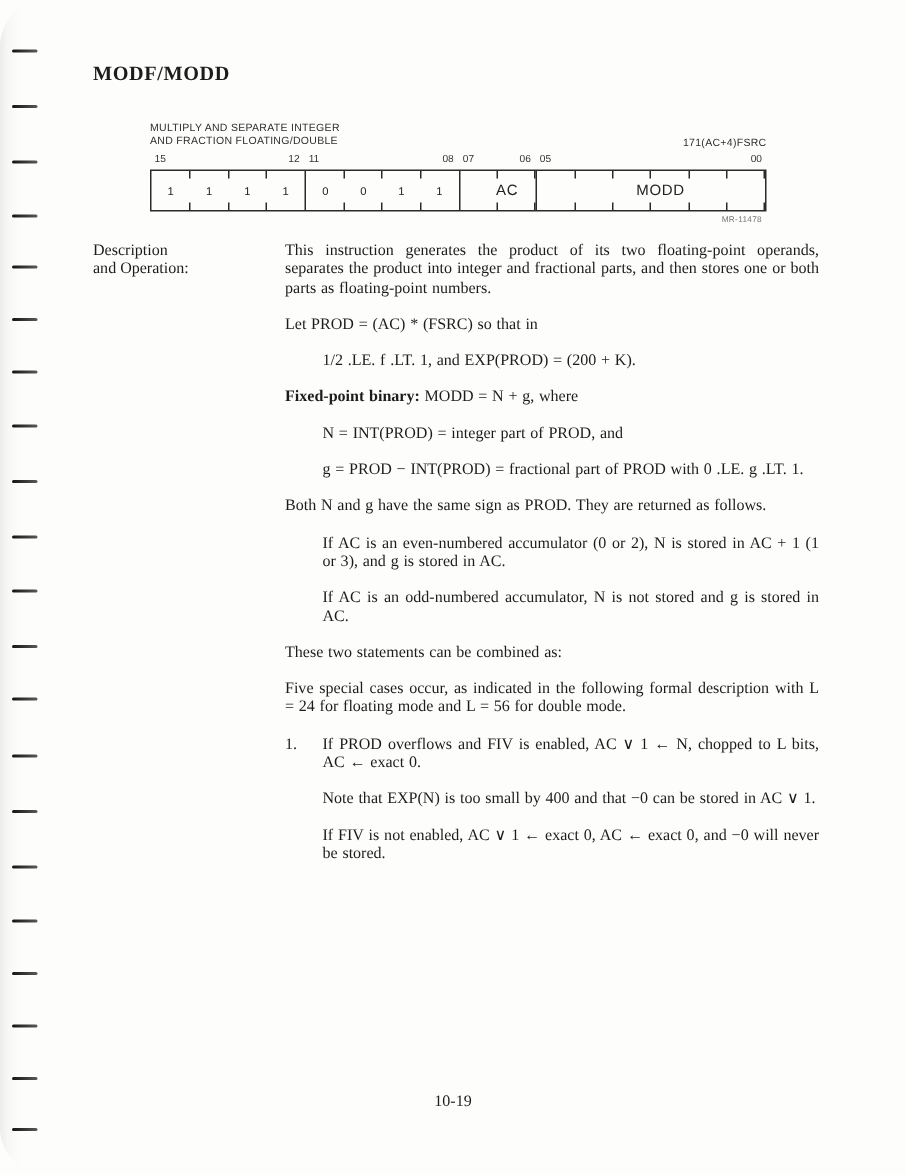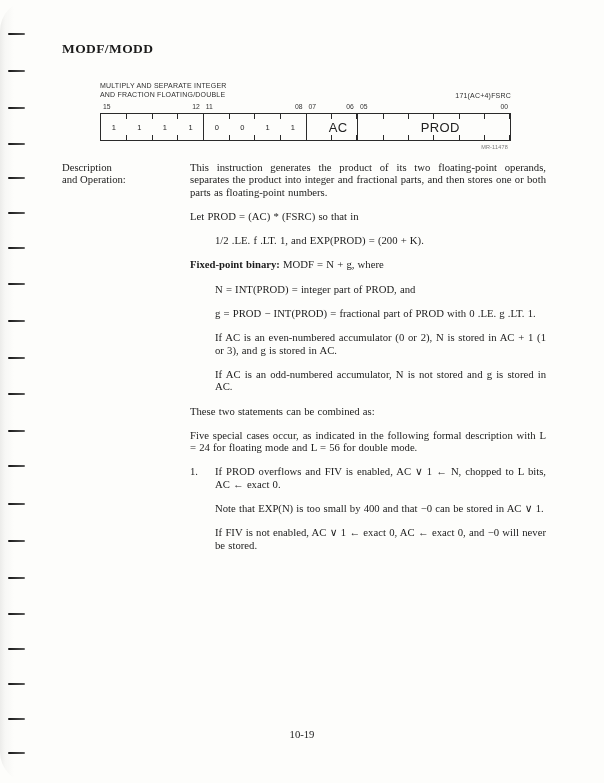--- a/index.html
+++ b/index.html
@@ -56,21 +56,21 @@
   }
   .bitcell:not(:last-child)::before{
     content:"";position:absolute;right:-0.5px;top:0;width:1px;height:5px;background:#2a2a2a;
   }
   .bitcell:not(:last-child)::after{
     content:"";position:absolute;right:-0.5px;bottom:0;width:1px;height:5px;background:#2a2a2a;
   }
   .field-label{
     position:absolute;left:0;right:0;top:0;bottom:0;
     display:flex;align-items:center;justify-content:center;
-    font-size:13px;color:#222;letter-spacing:.4px;pointer-events:none;padding-left:13px;
+    font-size:10px;color:#222;letter-spacing:.4px;pointer-events:none;padding-left:13px;
   }
   .figure-ref{
     text-align:right;font-size:5.5px;color:#777;margin-top:3px;padding-right:3px;
     letter-spacing:.2px;
   }
   
   .content{
     position:absolute;left:62px;top:161px;width:484px;
     font-size:10.7px;line-height:12.3px;
   }
@@ -167,42 +167,43 @@
         <div class="bitcell"></div>
         <span class="field-label">AC</span>
       </div>
       <div class="field f3">
         <div class="bitcell"></div>
         <div class="bitcell"></div>
         <div class="bitcell"></div>
         <div class="bitcell"></div>
         <div class="bitcell"></div>
         <div class="bitcell"></div>
-        <span class="field-label">PROD</span>
+        <span class="field-label">MODD</span>
       </div>
     </div>
 
     <div class="figure-ref">MR-11478</div>
   </div>
 
   <div class="content">
 
 
     <div class="row">
       <div class="row-label">
         <div>Description</div>
         <div>and Operation:</div>
       </div>
       <div class="row-main">
         <p class="para">This instruction generates the product of its two floating-point operands, separates the product into integer and fractional parts, and then stores one or both parts as floating-point numbers.</p>
         <p class="para">Let PROD = (AC) * (FSRC) so that in</p>
         <p class="para indent1">1/2 .LE. f .LT. 1, and EXP(PROD) = (200 + K).</p>
-        <p class="para"><span class="lead">Fixed-point binary:</span><span> MODF = N + g, where</span></p>
+        <p class="para"><span class="lead">Fixed-point binary:</span><span> MODD = N + g, where</span></p>
         <p class="para indent1">N = INT(PROD) = integer part of PROD, and</p>
         <p class="para indent1">g = PROD − INT(PROD) = fractional part of PROD with 0 .LE. g .LT. 1.</p>
+        <p class="para">Both N and g have the same sign as PROD. They are returned as follows.</p>
         <p class="para indent1">If AC is an even-numbered accumulator (0 or 2), N is stored in AC + 1 (1 or 3), and g is stored in AC.</p>
         <p class="para indent1">If AC is an odd-numbered accumulator, N is not stored and g is stored in AC.</p>
         <p class="para">These two statements can be combined as:</p>
         <p class="para">Five special cases occur, as indicated in the following formal description with L = 24 for floating mode and L = 56 for double mode.</p>
         <p class="para numbered">
             <span class="num">1.</span>
             <span class="numtext">If PROD overflows and FIV is enabled, AC ∨ 1 ← N, chopped to L bits, AC ← exact 0.</span>
           </p>
         <p class="para indent1">Note that EXP(N) is too small by 400 and that −0 can be stored in AC ∨ 1.</p>
         <p class="para indent1">If FIV is not enabled, AC ∨ 1 ← exact 0, AC ← exact 0, and −0 will never be stored.</p>

